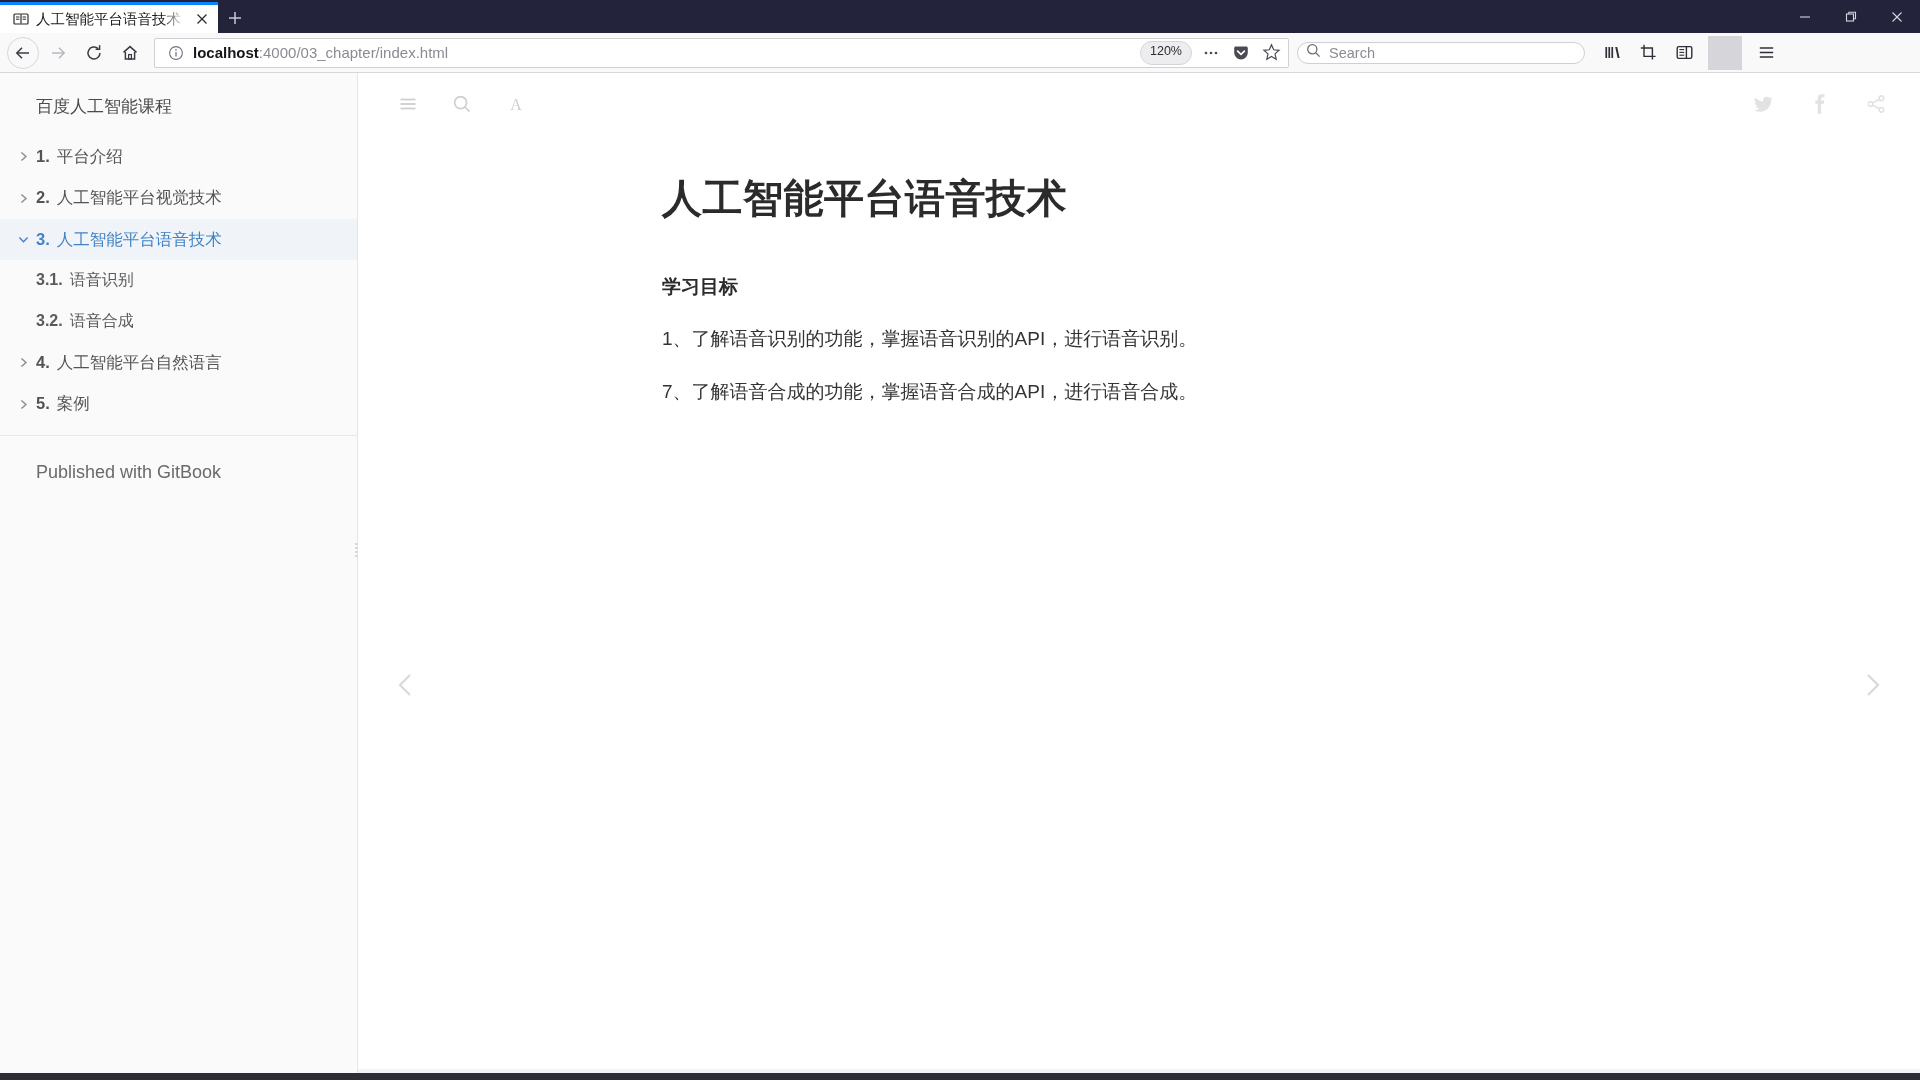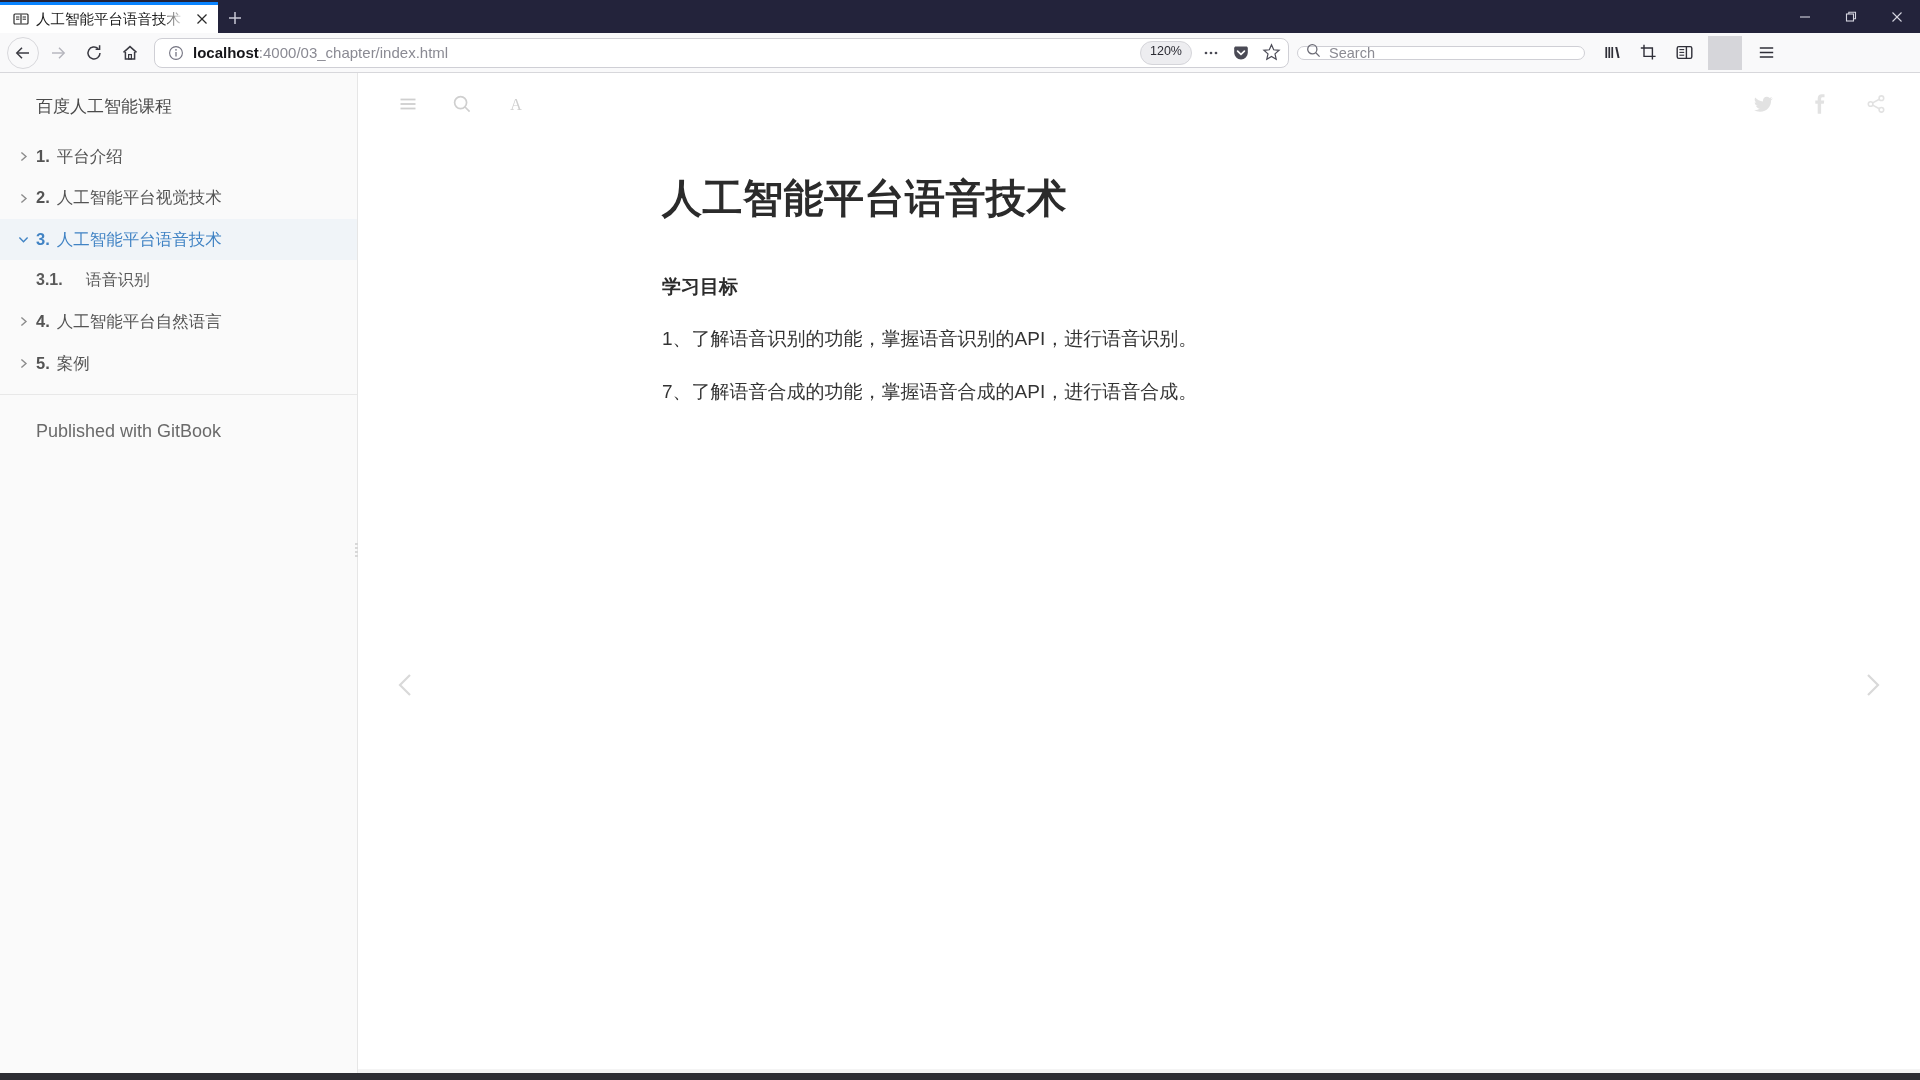--- a/index.html
+++ b/index.html
@@ -75,42 +75,42 @@
     color: #3a3a42;
   }
   .navbtn.back { border: 1px solid #d8d8dc; border-radius: 50%; width:32px; height:32px; }
   .navbtn.disabled { color: #b4b4bb; }
 
   .urlbar {
     flex: 0 0 1135px;
     height: 30px;
     background: #fff;
     border: 1px solid #cfcfd5;
-    border-radius: 8px;
+    border-radius: 2px;
     display: flex;
     align-items: center;
     margin-left: 5px;
     padding: 0 2px 0 10px;
   }
   .url-info { width: 22px; height: 22px; display:flex; align-items:center; justify-content:center; color:#737380; flex:0 0 22px;}
   .url-text { flex: 1 1 auto; font-size: 15px; color: #8a8a93; padding-left: 6px; white-space: nowrap; }
   .url-text b { color: #16161a; font-weight: 600; }
   .zoom-badge {
     font-size: 12.5px; color: #2b2b33;
     background: #ededf0;
     border: 1px solid #d5d5da;
     border-radius: 12px;
     padding: 2px 9px 6px 9px;
     margin-right: 4px;
   }
   .url-icon { width: 30px; height: 28px; display:flex; align-items:center; justify-content:center; color:#4a4a55; }
 
   .searchbar {
     flex: 0 0 288px;
-    height: 14px;
+    height: 22px;
     background: #fff;
     border: 1px solid #cfcfd5;
     border-radius: 14px;
     display: flex; align-items: center;
     margin-left: 6px;
     padding: 0 8px;
     gap: 8px;
   }
   .search-ph { font-size: 14.5px; color: #8b8b93; }
 
@@ -145,21 +145,21 @@
     line-height: 1.3;
   }
   .sb-item .caret {
     width: 26px; flex: 0 0 26px;
     display: flex; align-items: center; justify-content: center;
     color: #8c8c8c; font-size: 13px;
   }
   .sb-item .num { font-weight: bold; margin-right: 7px; }
   .sb-item.active { background: #f0f4f8; color: #4183c4; }
   .sb-item.active .caret { color: #4183c4; }
-  .sb-item.sub { padding-left: 36px; font-size: 16px; color: #5a5a5a; gap: 16px; }
+  .sb-item.sub { padding-left: 36px; font-size: 16px; color: #5a5a5a; }
   .sb-item.sub .num { margin-right: 7px; }
   .sb-footer {
     padding: 26px 0 0 36px;
     font-size: 18px;
     color: #6a6a6a;
   }
   .sb-handle {
     position: absolute; right: -4px; top: 462px;
     width: 8px; height: 30px;
     display: flex; flex-direction: column; justify-content: center; gap: 2px;
@@ -412,20 +412,24 @@
           </span>
           <span class="num">3.</span>
           <span>人工智能平台语音技术</span>
         </div>
 
         <div class="sb-item sub">
           <span class="num">3.1.</span>
           <span>语音识别</span>
         </div>
 
+        <div class="sb-item sub">
+          <span class="num">3.2.</span>
+          <span>语音合成</span>
+        </div>
 
         <div class="sb-item">
           <span class="caret">
             <svg width="11" height="11" viewBox="0 0 11 11">
                 <polyline points="3.4,1.4 8,5.5 3.4,9.6" fill="none" stroke="currentColor" stroke-width="1.4"></polyline>
               </svg>
           </span>
           <span class="num">4.</span>
           <span>人工智能平台自然语言</span>
         </div>

